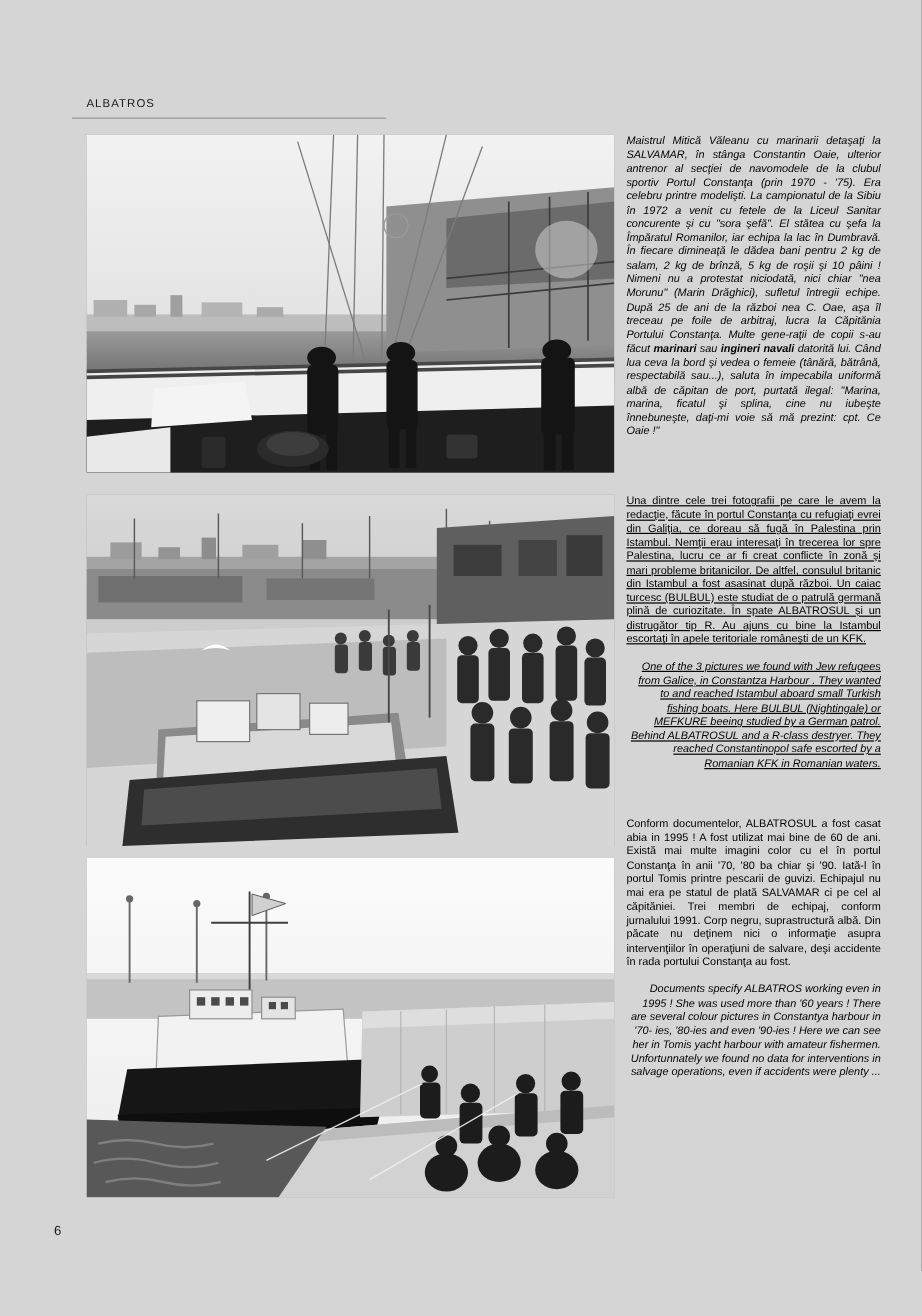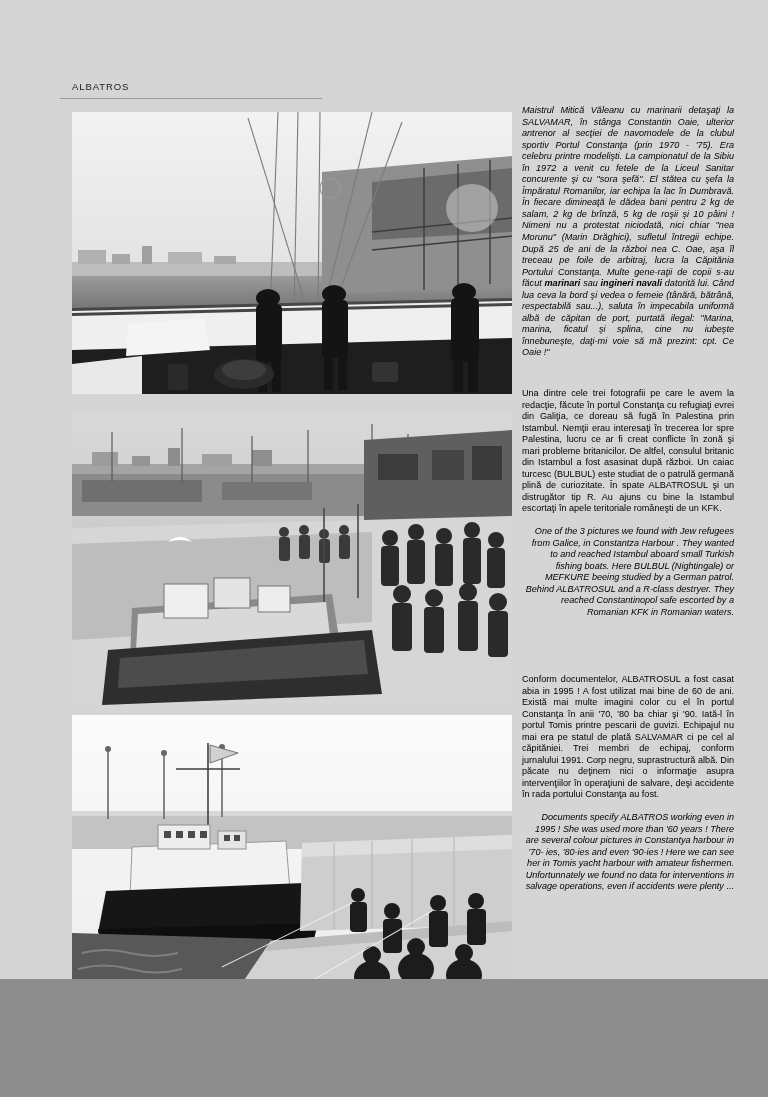--- a/index.html
+++ b/index.html
@@ -6,21 +6,21 @@
     margin: 0;
     padding: 0;
     background: #8d8d8d;
   }
   body {
     font-family: "Liberation Sans", sans-serif;
   }
   .page {
     position: relative;
     width: 768px;
-    height: 979px;
+    height: 1097px;
     background: #d5d5d5;
     overflow: hidden;
     margin: 0 auto;
   }
 
   
   .running-head {
     position: absolute;
     left: 72px;
     top: 81px;
@@ -48,34 +48,34 @@
     background: #bcbcbc;
   }
   .photo-1 { top: 112px;  height: 282px; }
   .photo-2 { top: 412px;  height: 293px; }
   .photo-3 { top: 715px;  height: 283px; }
 
   .photo svg { display: block; width: 100%; height: 100%; }
   .para {
     font-size: 9.1px;
     line-height: 11.55px;
-    margin: 1px 0 11px 0;
+    margin: 8px 0 11px 0;
     text-align: justify;
     -webkit-hyphens: auto;
     hyphens: auto;
   }
   .para.it { font-style: italic; }
   .para.ro-just { text-align: justify; }
   .para.left { text-align: right; }
   .para b { font-weight: 700; font-style: italic; }
 
   
   .grp { position: absolute; left: 522px; width: 212px; }
   .grp-1 { top: 104px; }
-  .grp-2 { top: 387px; }
+  .grp-2 { top: 404px; text-decoration: underline; }
   .grp-3 { top: 673px; }
 
   
   .folio {
     position: absolute;
     left: 45px;
     top: 1020px;
     font-size: 11px;
     color: #1a1a1a;
   }

